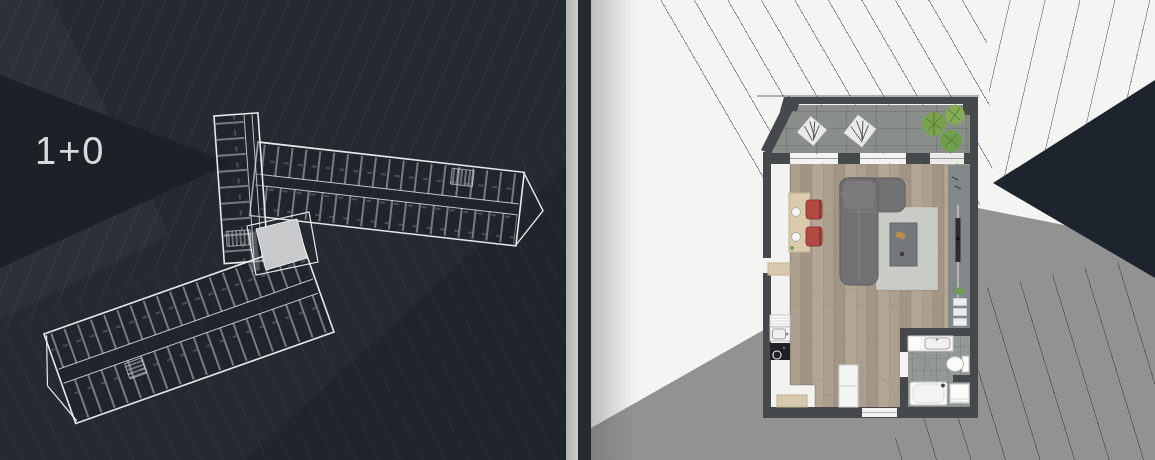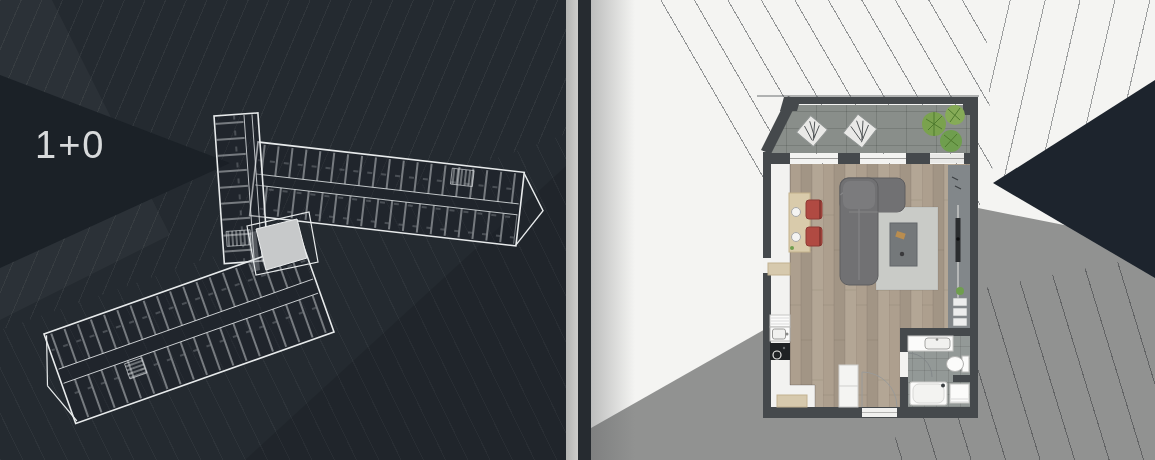--- a/index.html
+++ b/index.html
@@ -15,21 +15,21 @@
     clip-path:polygon(0 0,578px 0,578px 130px,0 330px);}
   .lhatch-bot{left:0;top:0;width:578px;height:460px;
     background:repeating-linear-gradient(64deg,rgba(255,255,255,0.042) 0 1px,transparent 1px 20px);
     clip-path:polygon(0 330px,578px 130px,578px 460px,0 460px);}
   .facet-light{left:0;top:0;width:578px;height:460px;background:rgba(255,255,255,0.035);
     clip-path:polygon(0 0,52px 0,170px 235px,0 320px);}
   .facet-dark{left:0;top:0;width:578px;height:460px;background:rgba(0,0,0,0.10);
     clip-path:polygon(578px 155px,578px 460px,245px 460px);}
   .wedge{left:0;top:0;width:578px;height:460px;background:#1b2127;
     clip-path:polygon(0 75px,230px 163px,0 268px);}
-  .unit-label{left:35px;top:126px;color:#d8dadb;font-size:38px;font-weight:300;
+  .unit-label{left:35px;top:132px;color:#d8dadb;font-size:38px;font-weight:300;
     letter-spacing:2px;line-height:1;}
 
   
   .div-light{left:566px;top:0;width:12px;height:460px;
     background:linear-gradient(90deg,#b3b4b2,#cdcdcb);}
   .div-dark{left:578px;top:0;width:13px;height:460px;background:#262b30;}
 
   
   .right-panel{left:591px;top:0;width:564px;height:460px;background:#f4f4f2;}
   .rp{left:0;top:0;width:564px;height:460px;}

